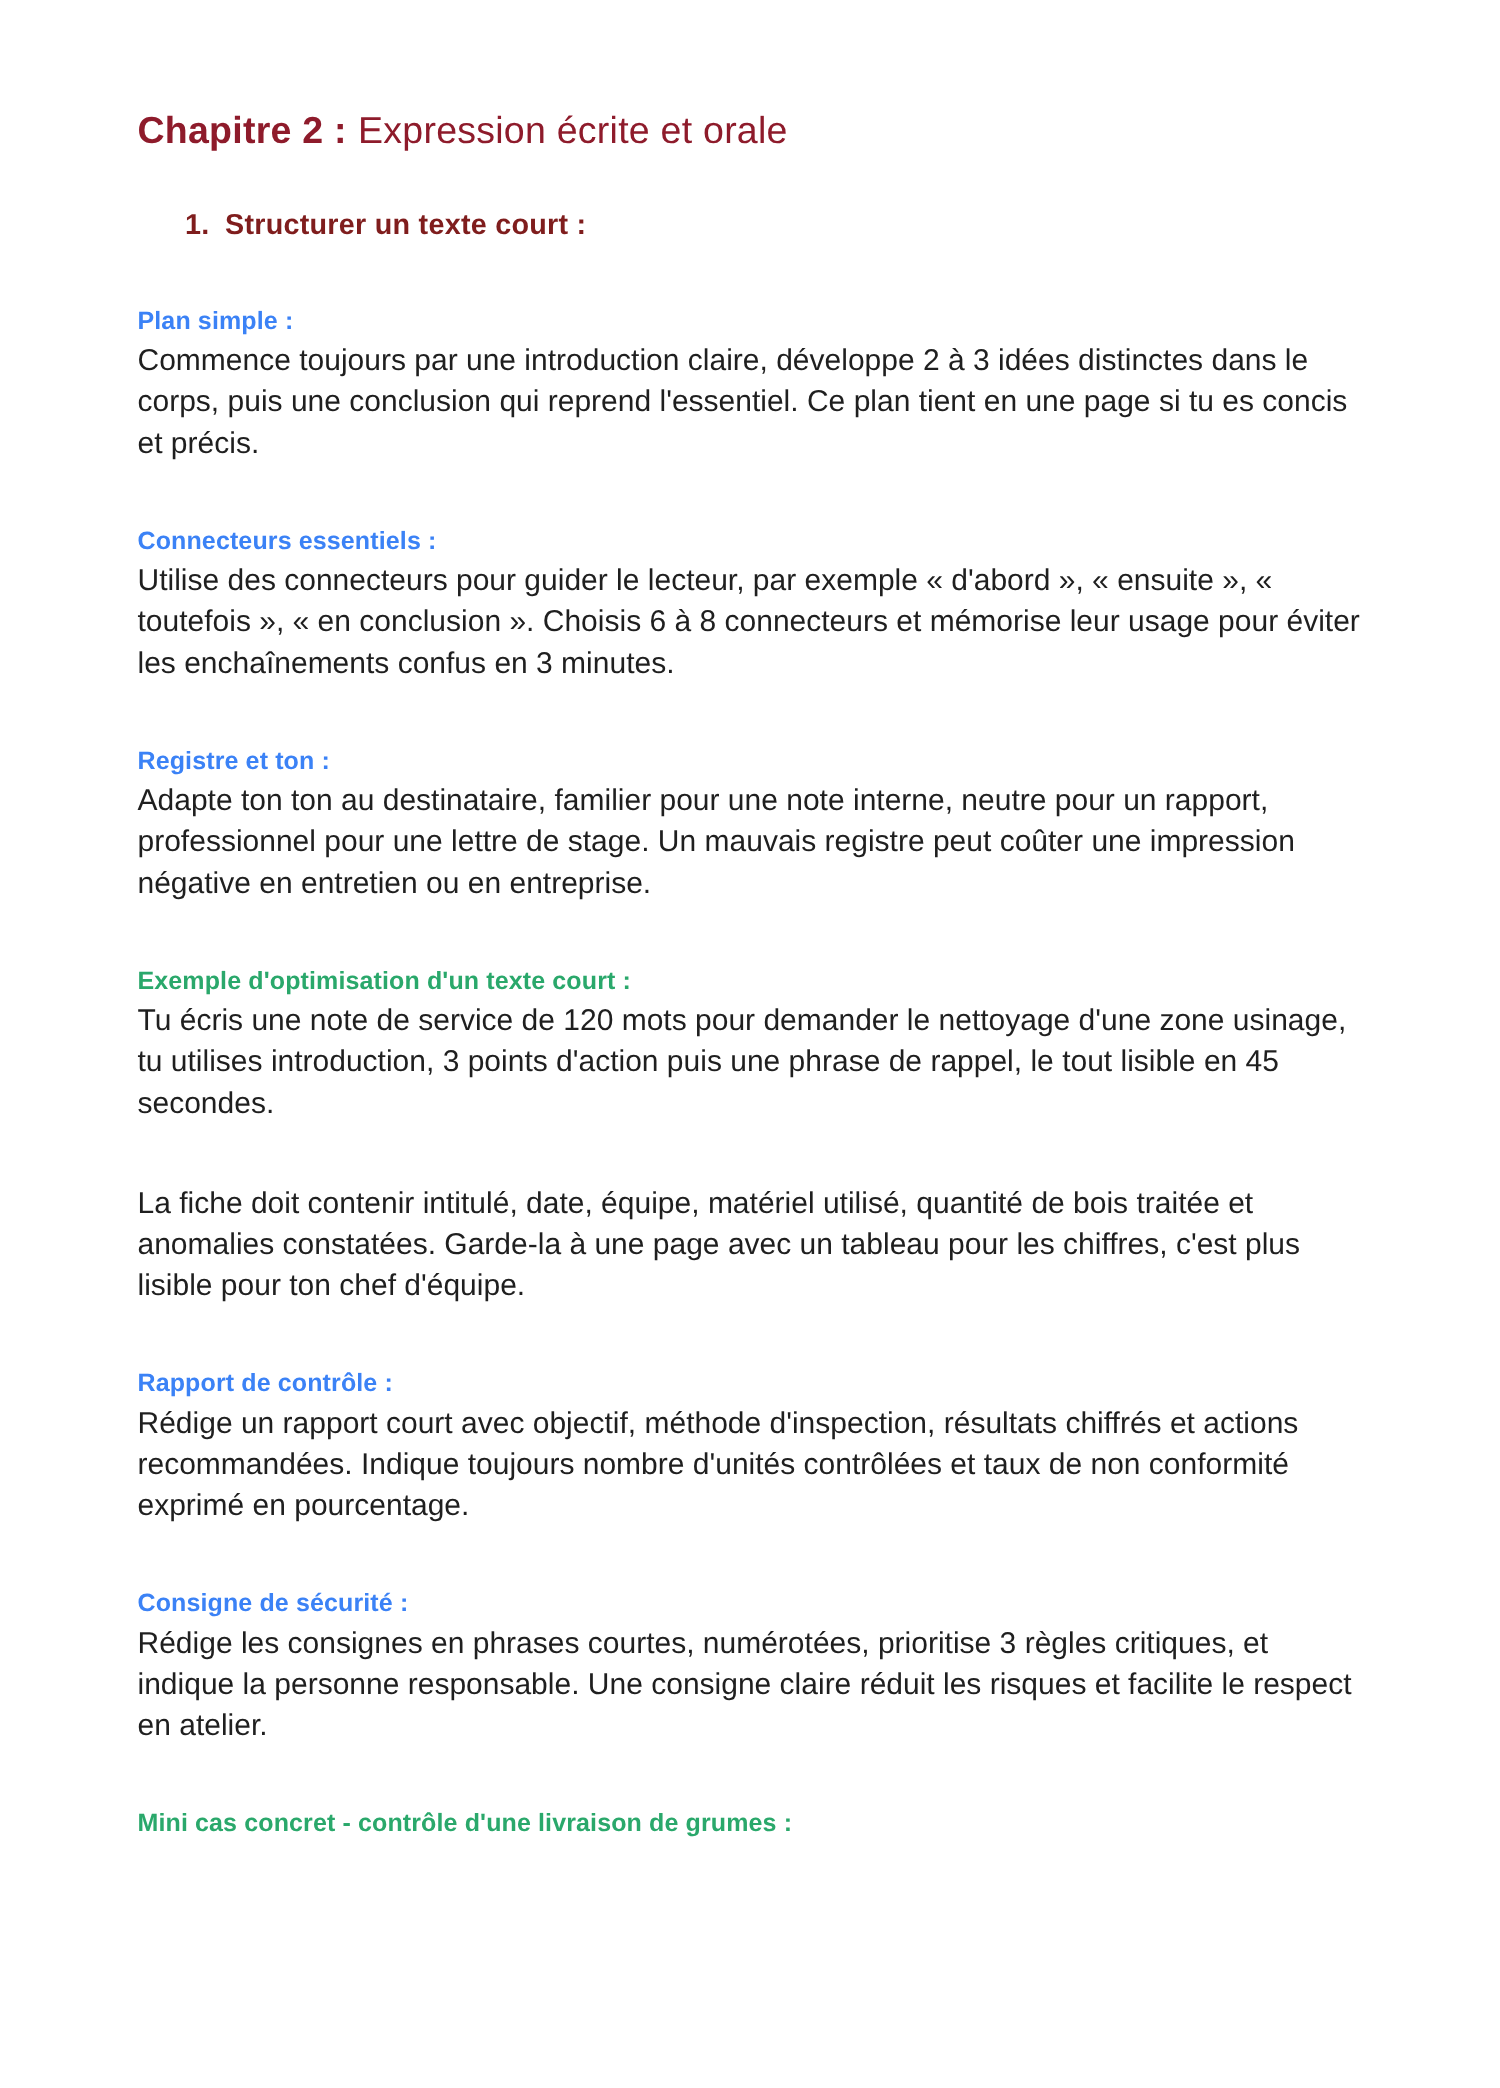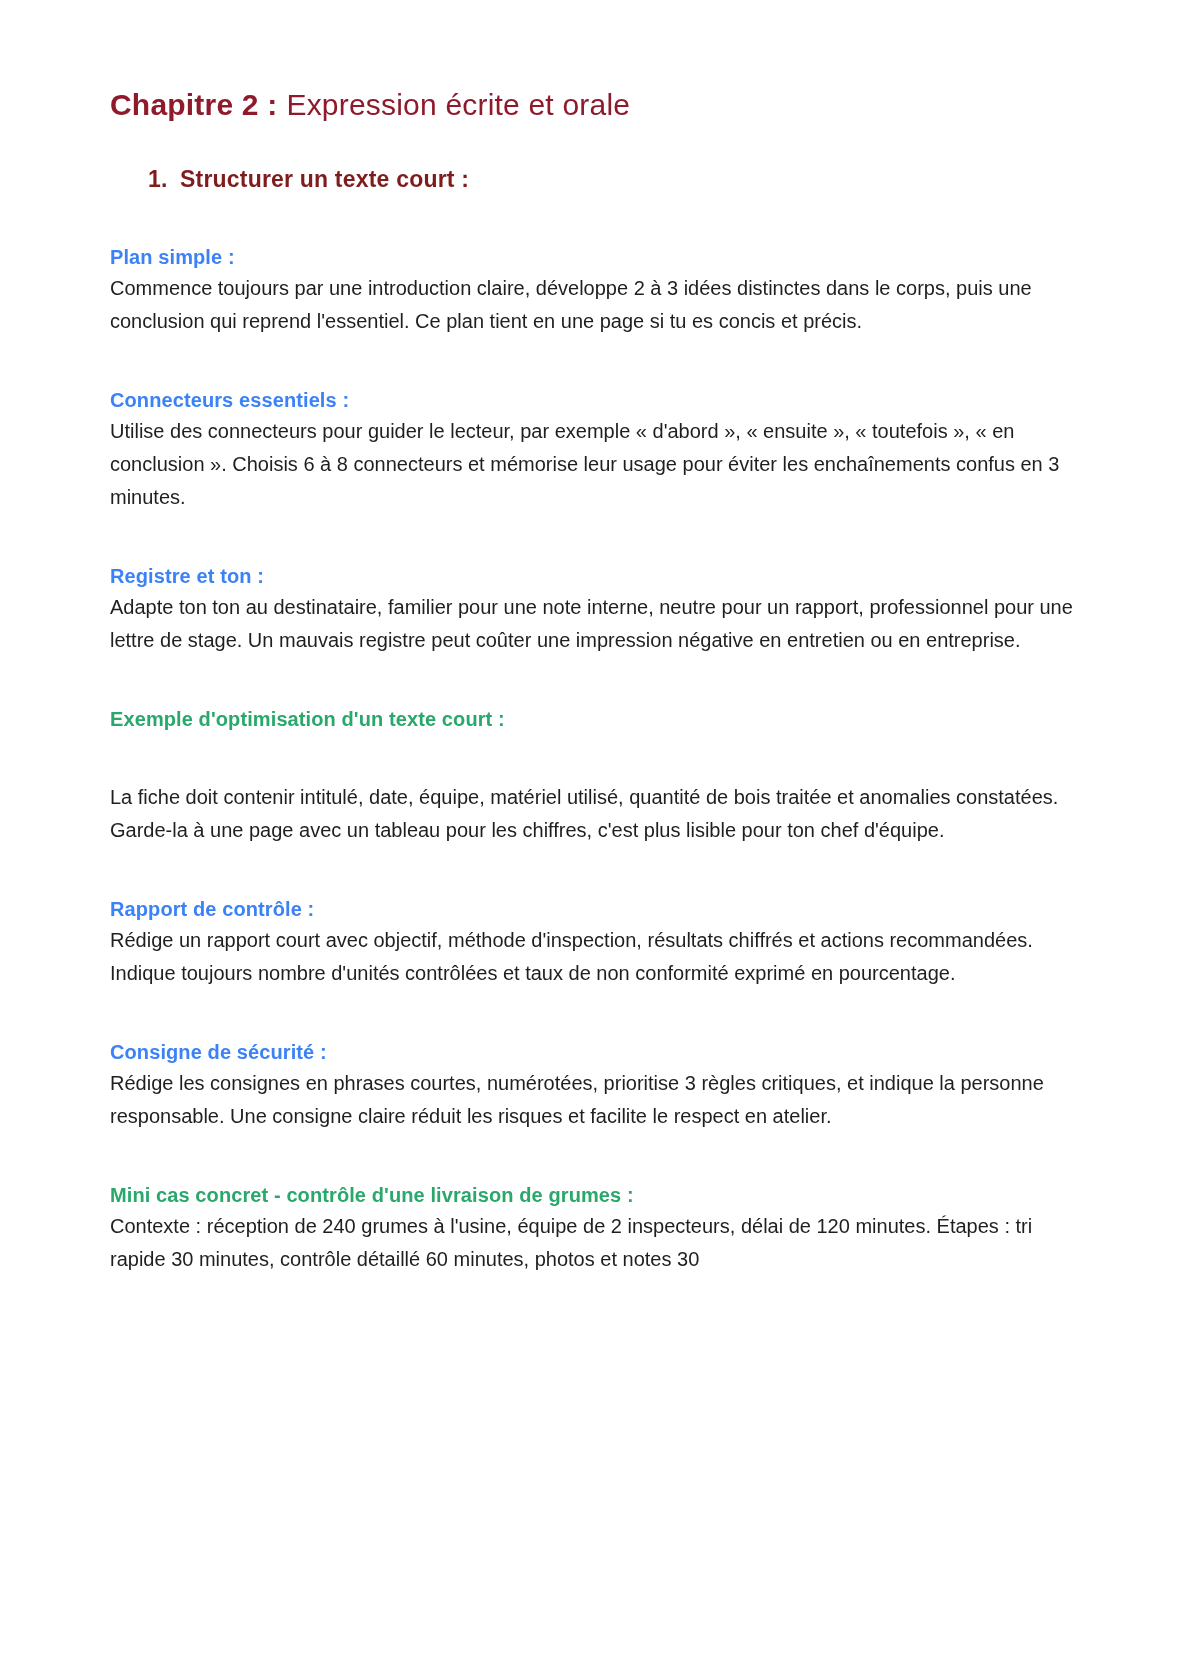--- a/index.html
+++ b/index.html
@@ -55,21 +55,21 @@
     line-height: 30px;
     margin: 0;
     font-weight: 700;
     color: #3b82f6;
     letter-spacing: 0.1px;
   }
   .block h3.green {
     color: #2aa86b;
   }
   .block p {
-    font-size: 20px;
+    font-size: 24px;
     line-height: 33px;
     margin: 0;
     font-weight: 400;
     color: #1f1f1f;
   }
   .block.last {
     margin-bottom: 0;
   }
 </style>
 </head>
@@ -95,35 +95,35 @@
     <p>Utilise des connecteurs pour guider le lecteur, par exemple « d'abord », « ensuite », « toutefois », « en conclusion ». Choisis 6 à 8 connecteurs et mémorise leur usage pour éviter les enchaînements confus en 3 minutes.</p>
   </div>
 
   <div class="block">
     <h3>Registre et ton :</h3>
     <p>Adapte ton ton au destinataire, familier pour une note interne, neutre pour un rapport, professionnel pour une lettre de stage. Un mauvais registre peut coûter une impression négative en entretien ou en entreprise.</p>
   </div>
 
   <div class="block">
     <h3 class="green">Exemple d'optimisation d'un texte court :</h3>
+    <p>Tu écris une note de service de 120 mots pour demander le nettoyage d'une zone usinage, tu utilises introduction, 3 points d'action puis une phrase de rappel, le tout lisible en 45 secondes.</p>
   </div>
 
 
   <div class="block">
     <p>La fiche doit contenir intitulé, date, équipe, matériel utilisé, quantité de bois traitée et anomalies constatées. Garde-la à une page avec un tableau pour les chiffres, c'est plus lisible pour ton chef d'équipe.</p>
   </div>
 
   <div class="block">
     <h3>Rapport de contrôle :</h3>
     <p>Rédige un rapport court avec objectif, méthode d'inspection, résultats chiffrés et actions recommandées. Indique toujours nombre d'unités contrôlées et taux de non conformité exprimé en pourcentage.</p>
   </div>
 
   <div class="block">
     <h3>Consigne de sécurité :</h3>
     <p>Rédige les consignes en phrases courtes, numérotées, prioritise 3 règles critiques, et indique la personne responsable. Une consigne claire réduit les risques et facilite le respect en atelier.</p>
   </div>
 
   <div class="block last">
     <h3 class="green">Mini cas concret - contrôle d'une livraison de grumes :</h3>
-    <p>Contexte : réception de 240 grumes à l'usine, équipe de 2 inspecteurs, délai de 120 minutes. Étapes : tri rapide 30 minutes, contrôle détaillé 60 minutes, photos et notes 30</p>
   </div>
 
 </div>
 
 </body></html>

